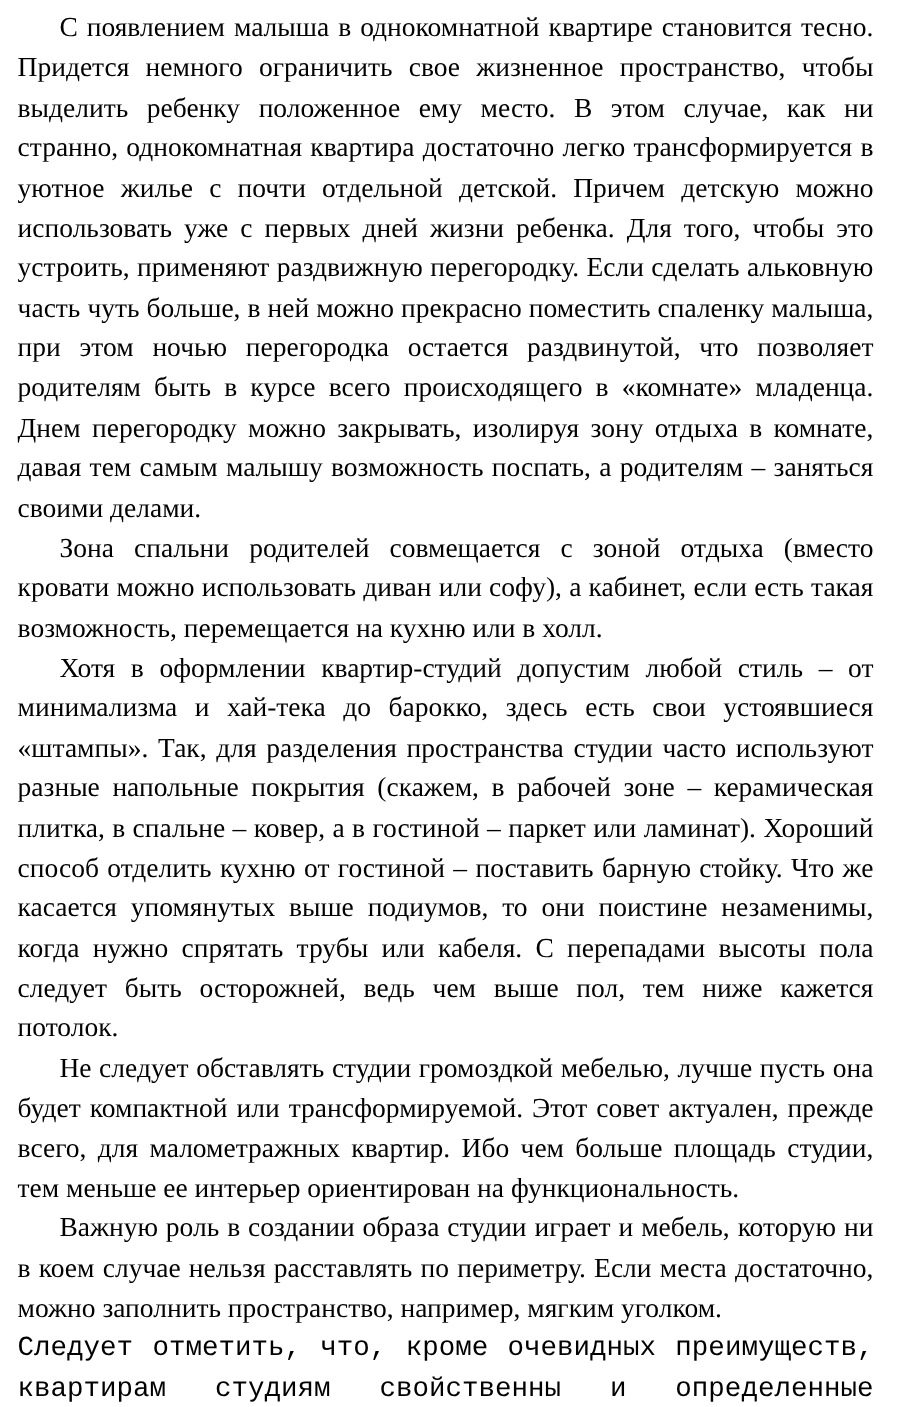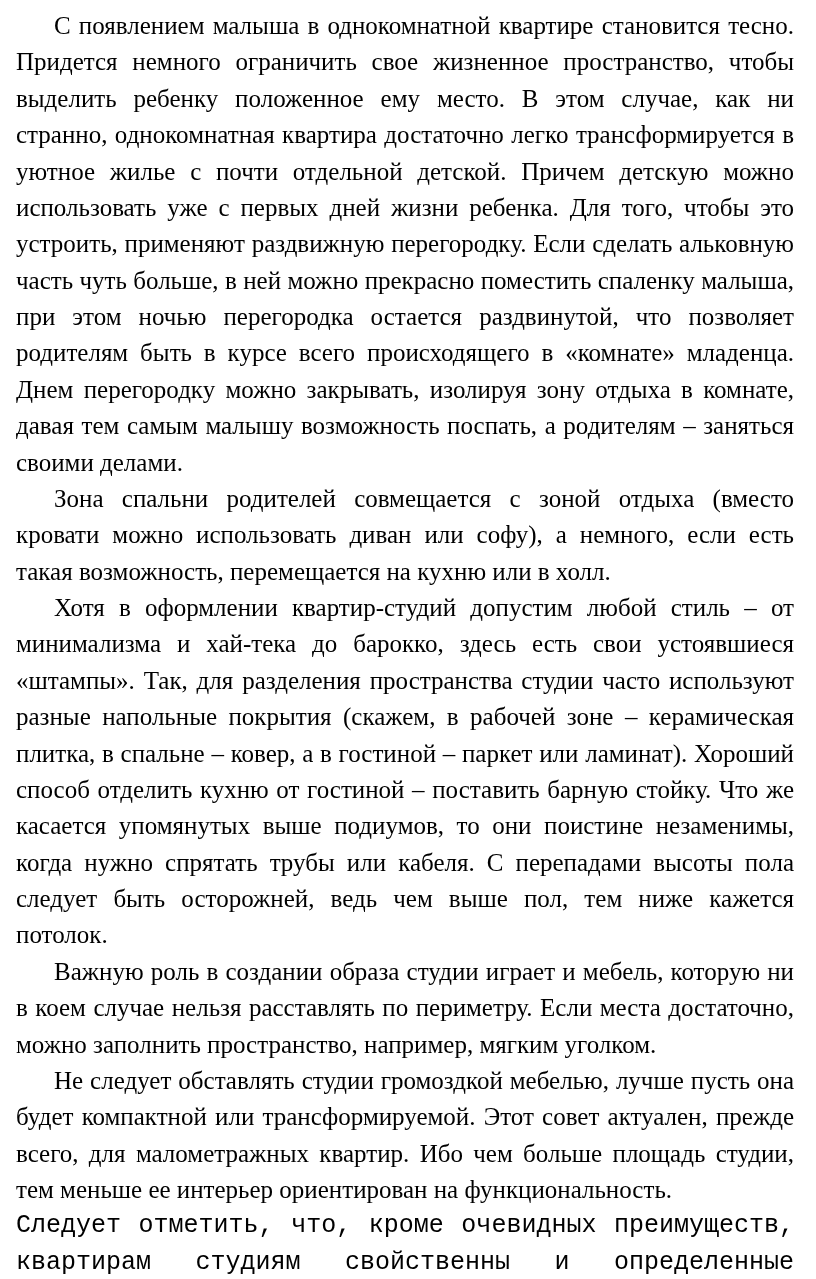--- a/index.html
+++ b/index.html
@@ -42,21 +42,21 @@
   .tail p {
     text-align: justify;
   }
 </style>
 </head>
 <body>
 
 <div class="page">
   <div class="doc-body">
     <p class="indent">С появлением малыша в однокомнатной квартире становится тесно. Придется немного ограничить свое жизненное пространство, чтобы выделить ребенку положенное ему место. В этом случае, как ни странно, однокомнатная квартира достаточно легко трансформируется в уютное жилье с почти отдельной детской. Причем детскую можно использовать уже с первых дней жизни ребенка. Для того, чтобы это устроить, применяют раздвижную перегородку. Если сделать альковную часть чуть больше, в ней можно прекрасно поместить спаленку малыша, при этом ночью перегородка остается раздвинутой, что позволяет родителям быть в курсе всего происходящего в «комнате» младенца. Днем перегородку можно закрывать, изолируя зону отдыха в комнате, давая тем самым малышу возможность поспать, а родителям – заняться своими делами.</p>
-    <p class="indent">Зона спальни родителей совмещается с зоной отдыха (вместо кровати можно использовать диван или софу), а немного, если есть такая возможность, перемещается на кухню или в холл.</p>
+    <p class="indent">Зона спальни родителей совмещается с зоной отдыха (вместо кровати можно использовать диван или софу), а кабинет, если есть такая возможность, перемещается на кухню или в холл.</p>
     <p class="indent">Хотя в оформлении квартир-студий допустим любой стиль – от минимализма и хай-тека до барокко, здесь есть свои устоявшиеся «штампы». Так, для разделения пространства студии часто используют разные напольные покрытия (скажем, в рабочей зоне – керамическая плитка, в спальне – ковер, а в гостиной – паркет или ламинат). Хороший способ отделить кухню от гостиной – поставить барную стойку. Что же касается упомянутых выше подиумов, то они поистине незаменимы, когда нужно спрятать трубы или кабеля. С перепадами высоты пола следует быть осторожней, ведь чем выше пол, тем ниже кажется потолок.</p>
+    <p class="indent">Не следует обставлять студии громоздкой мебелью, лучше пусть она будет компактной или трансформируемой. Этот совет актуален, прежде всего, для малометражных квартир. Ибо чем больше площадь студии, тем меньше ее интерьер ориентирован на функциональность.</p>
     <p class="indent">Важную роль в создании образа студии играет и мебель, которую ни в коем случае нельзя расставлять по периметру. Если места достаточно, можно заполнить пространство, например, мягким уголком.</p>
-    <p class="indent">Не следует обставлять студии громоздкой мебелью, лучше пусть она будет компактной или трансформируемой. Этот совет актуален, прежде всего, для малометражных квартир. Ибо чем больше площадь студии, тем меньше ее интерьер ориентирован на функциональность.</p>
     <div class="tail">
       <p class="noindent">Следует отметить, что, кроме очевидных преимуществ, квартирам студиям свойственны и определенные недостатки. Так, уже само обустройство подобного жилища требует значительных усилий и затрат. Ведь, с одной стороны, компенсировать отсутствие стен не так-то просто, в любом случае архитектору придется поломать голову над тем, как лучше в едином пространстве совместить разные функциональные зоны, а с другой – даже при частичной переделке квартиры необходимо оформление соответствующих разрешений. По этой причине согласовать проект студии</p>
     </div>
   </div>
 </div>
 
 </body></html>

